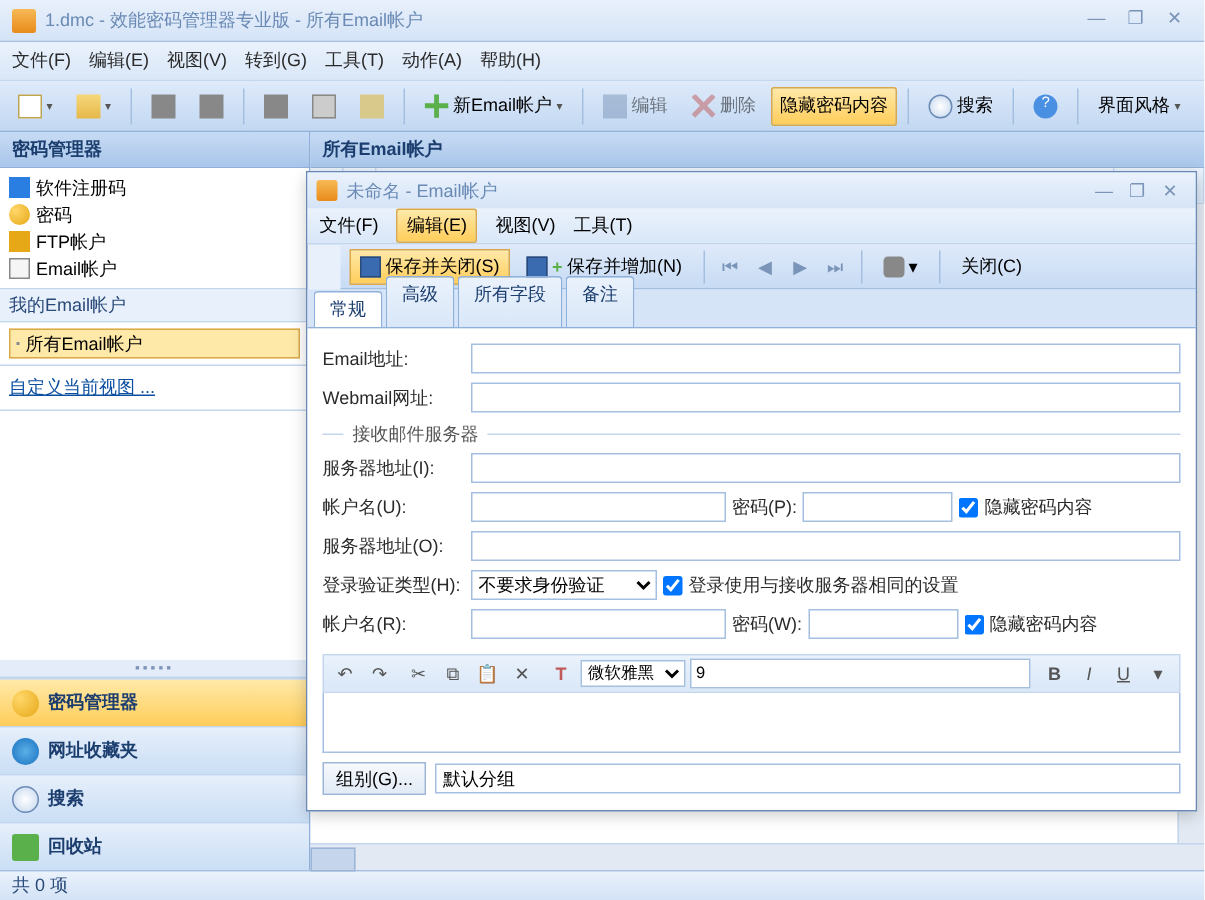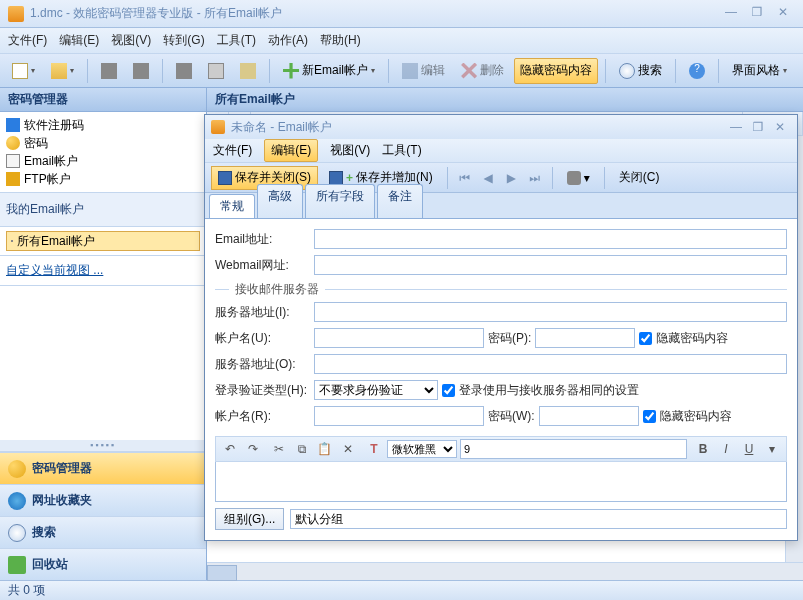--- a/index.html
+++ b/index.html
@@ -26,21 +26,21 @@
 
 
 .main { display: flex; height: calc(600px - 28px - 26px - 34px - 20px); }
 
 
 .sidebar { width: 207px; border-right: 1px solid #8fb0db; display: flex; flex-direction: column; background: #eef4fc; }
 .panel-hdr { height: 24px; background: linear-gradient(#c7dbf4, #a9c6ea); border-bottom: 1px solid #8fb0db; display: flex; align-items: center; padding: 0 8px; font-weight: bold; color: #1b3e6f; }
 .tree { background: #fff; padding: 4px 6px; border-bottom: 1px solid #c3d6ee; }
 .tree .node { display: flex; align-items: center; height: 18px; gap: 4px; cursor: pointer; }
 .tree .node .ti { width: 14px; height: 14px; }
-.subhdr { height: 34px; background: #e8f0fb; border-bottom: 1px solid #c3d6ee; display: flex; align-items: center; padding: 0 6px; color: #2a4a7a; }
+.subhdr { height: 22px; background: #e8f0fb; border-bottom: 1px solid #c3d6ee; display: flex; align-items: center; padding: 0 6px; color: #2a4a7a; }
 .subsel { background: #fff; padding: 4px 6px; border-bottom: 1px solid #c3d6ee; }
 .subsel .item { display: flex; align-items: center; height: 20px; gap: 4px; background: #ffe9a8; border: 1px solid #d9a94a; padding: 0 4px; }
 .link-row { background: #fff; padding: 6px; border-bottom: 1px solid #c3d6ee; color: #0a4ea0; text-decoration: underline; cursor: pointer; }
 .sidebar .dots { text-align: center; color: #7a95b8; background: #e3ecf8; border-bottom: 1px solid #c3d6ee; height: 12px; letter-spacing: 2px; font-size: 9px; }
 .sidebar .filler { flex: 1; background: #fff; }
 .navbtn { height: 32px; background: linear-gradient(#e6effb, #cadef5); border-top: 1px solid #c3d6ee; display: flex; align-items: center; padding: 0 8px; gap: 6px; font-weight: bold; color: #1b3e6f; cursor: pointer; }
 .navbtn.active { background: linear-gradient(#ffe9a8, #ffcd5a); }
 .navbtn .ni { width: 18px; height: 18px; }
 
 
@@ -59,21 +59,21 @@
 
 .dialog { position: absolute; left: 204px; top: 114px; width: 594px; height: 427px; background: #e8f0fb; border: 1px solid #6a8ab5; box-shadow: 0 3px 10px rgba(0,0,0,.2); display: flex; flex-direction: column; }
 .dlg-title { height: 24px; background: linear-gradient(#eaf2fc, #d5e4f7); display: flex; align-items: center; padding: 0 6px; }
 .dlg-title .ico { width: 14px; height: 14px; background: linear-gradient(#f7b955, #e88b1a); border-radius: 2px; margin-right: 6px; }
 .dlg-title .t { color: #6a8ab5; }
 .dlg-title .spacer { flex: 1; }
 .dlg-title .wb { width: 22px; color: #7a95b8; text-align: center; cursor: pointer; }
 .dlg-menu { height: 24px; background: linear-gradient(#eaf2fc, #d9e7f8); display: flex; align-items: center; padding: 0 8px; border-bottom: 1px solid #c3d6ee; gap: 12px; }
 .dlg-menu span { cursor: pointer; }
 .dlg-menu .hl { background: linear-gradient(#ffe9a8, #ffcd5a); border: 1px solid #d9a94a; padding: 2px 6px; border-radius: 2px; }
-.dlg-tb { height: 30px; background: linear-gradient(#dfeafa, #c7dbf4); display: flex; align-items: center; padding: 0 6px; gap: 4px; border-bottom: 1px solid #a5bfe1; }
+.dlg-tb { height: 30px; background: linear-gradient(#dfeafa, #c7dbf4); display: flex; align-items: center; padding: 0 6px; gap: 4px; border-bottom: 1px solid #a5bfe1; margin-left: 22px; }
 .dlg-tb .btn { display: flex; align-items: center; gap: 3px; height: 24px; padding: 0 6px; border: 1px solid transparent; cursor: pointer; }
 .dlg-tb .btn.hl { background: linear-gradient(#ffe9a8, #ffcd5a); border: 1px solid #d9a94a; }
 .dlg-tb .nav button { width: 20px; height: 20px; border: none; background: transparent; color: #7a95b8; cursor: pointer; }
 .dlg-tb .sep { width: 1px; height: 22px; background: #a5bfe1; margin: 0 3px; }
 .dlg-tabs { height: 26px; background: #d5e4f7; display: flex; align-items: end; padding: 0 4px; border-bottom: 1px solid #8fb0db; gap: 2px; }
 .dlg-tabs .tab { height: 34px; padding: 3px 10px 0; background: linear-gradient(#eaf2fc, #d9e7f8); border: 1px solid #8fb0db; border-bottom: none; border-radius: 3px 3px 0 0; cursor: pointer; color: #1b3e6f; }
 .dlg-tabs .tab.active { background: #fff; height: 24px; }
 .dlg-body { flex: 1; background: #fff; padding: 8px 10px; overflow: hidden; }
 .frow { display: flex; align-items: center; height: 24px; margin-bottom: 2px; gap: 4px; }
 .frow label { color: #2a2a2a; white-space: nowrap; }
@@ -201,26 +201,26 @@
     <div class="tree">
       <div class="node">
           <span class="ti ic-cube"></span>
           <span>软件注册码</span>
         </div>
       <div class="node">
           <span class="ti ic-key"></span>
           <span>密码</span>
         </div>
       <div class="node">
+          <span class="ti ic-ftp"></span>
+          <span>FTP帐户</span>
+        </div>
+      <div class="node">
           <span class="ti ic-mail"></span>
           <span>Email帐户</span>
-        </div>
-      <div class="node">
-          <span class="ti ic-ftp"></span>
-          <span>FTP帐户</span>
         </div>
     </div>
     <div class="subhdr">我的Email帐户</div>
     <div class="subsel">
       <div class="item">
           <span class="ti ic-mail"></span>
           <span>所有Email帐户</span>
         </div>
     </div>
     <div class="link-row">自定义当前视图 ...</div>

